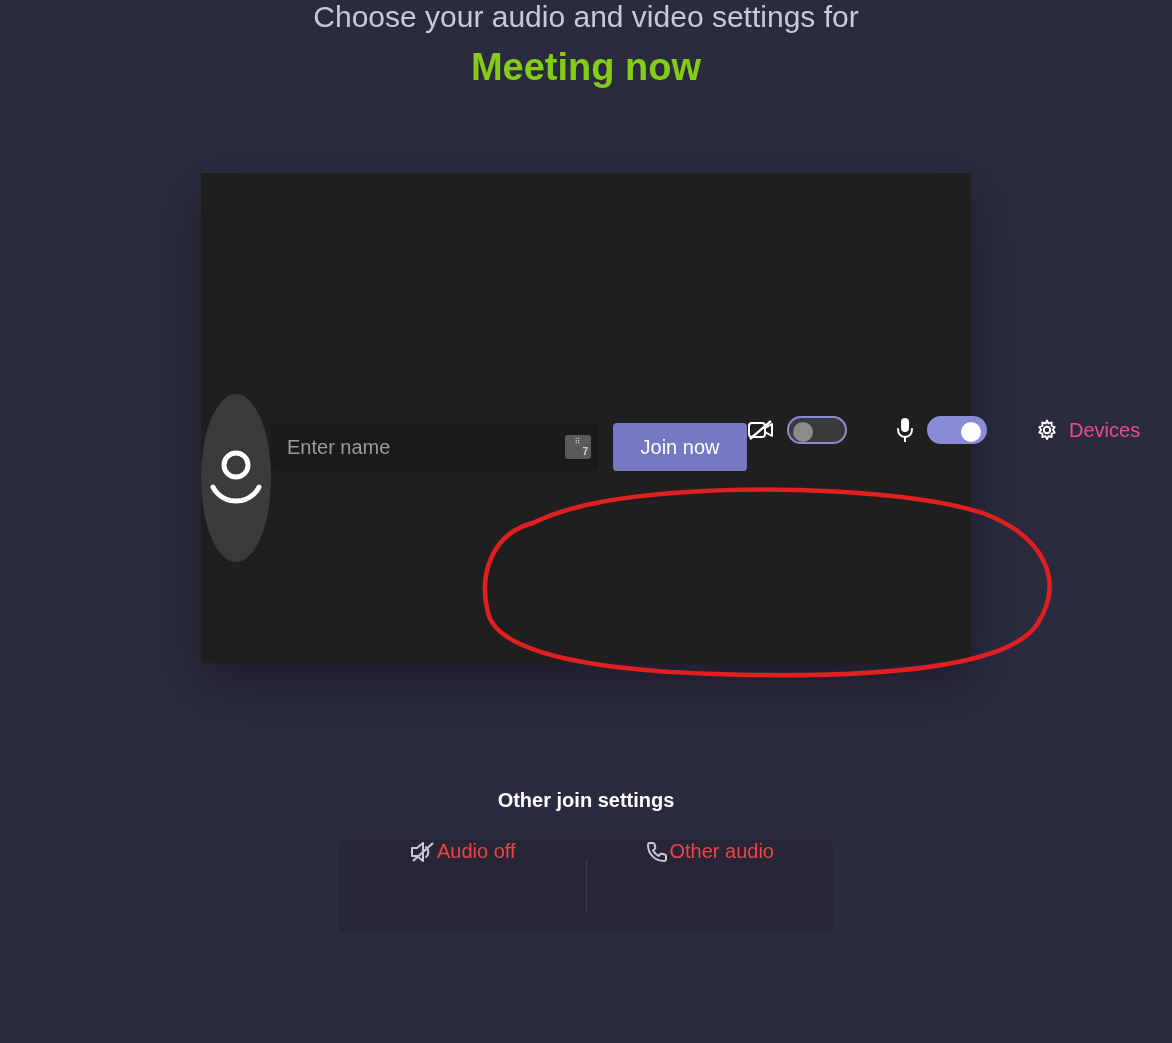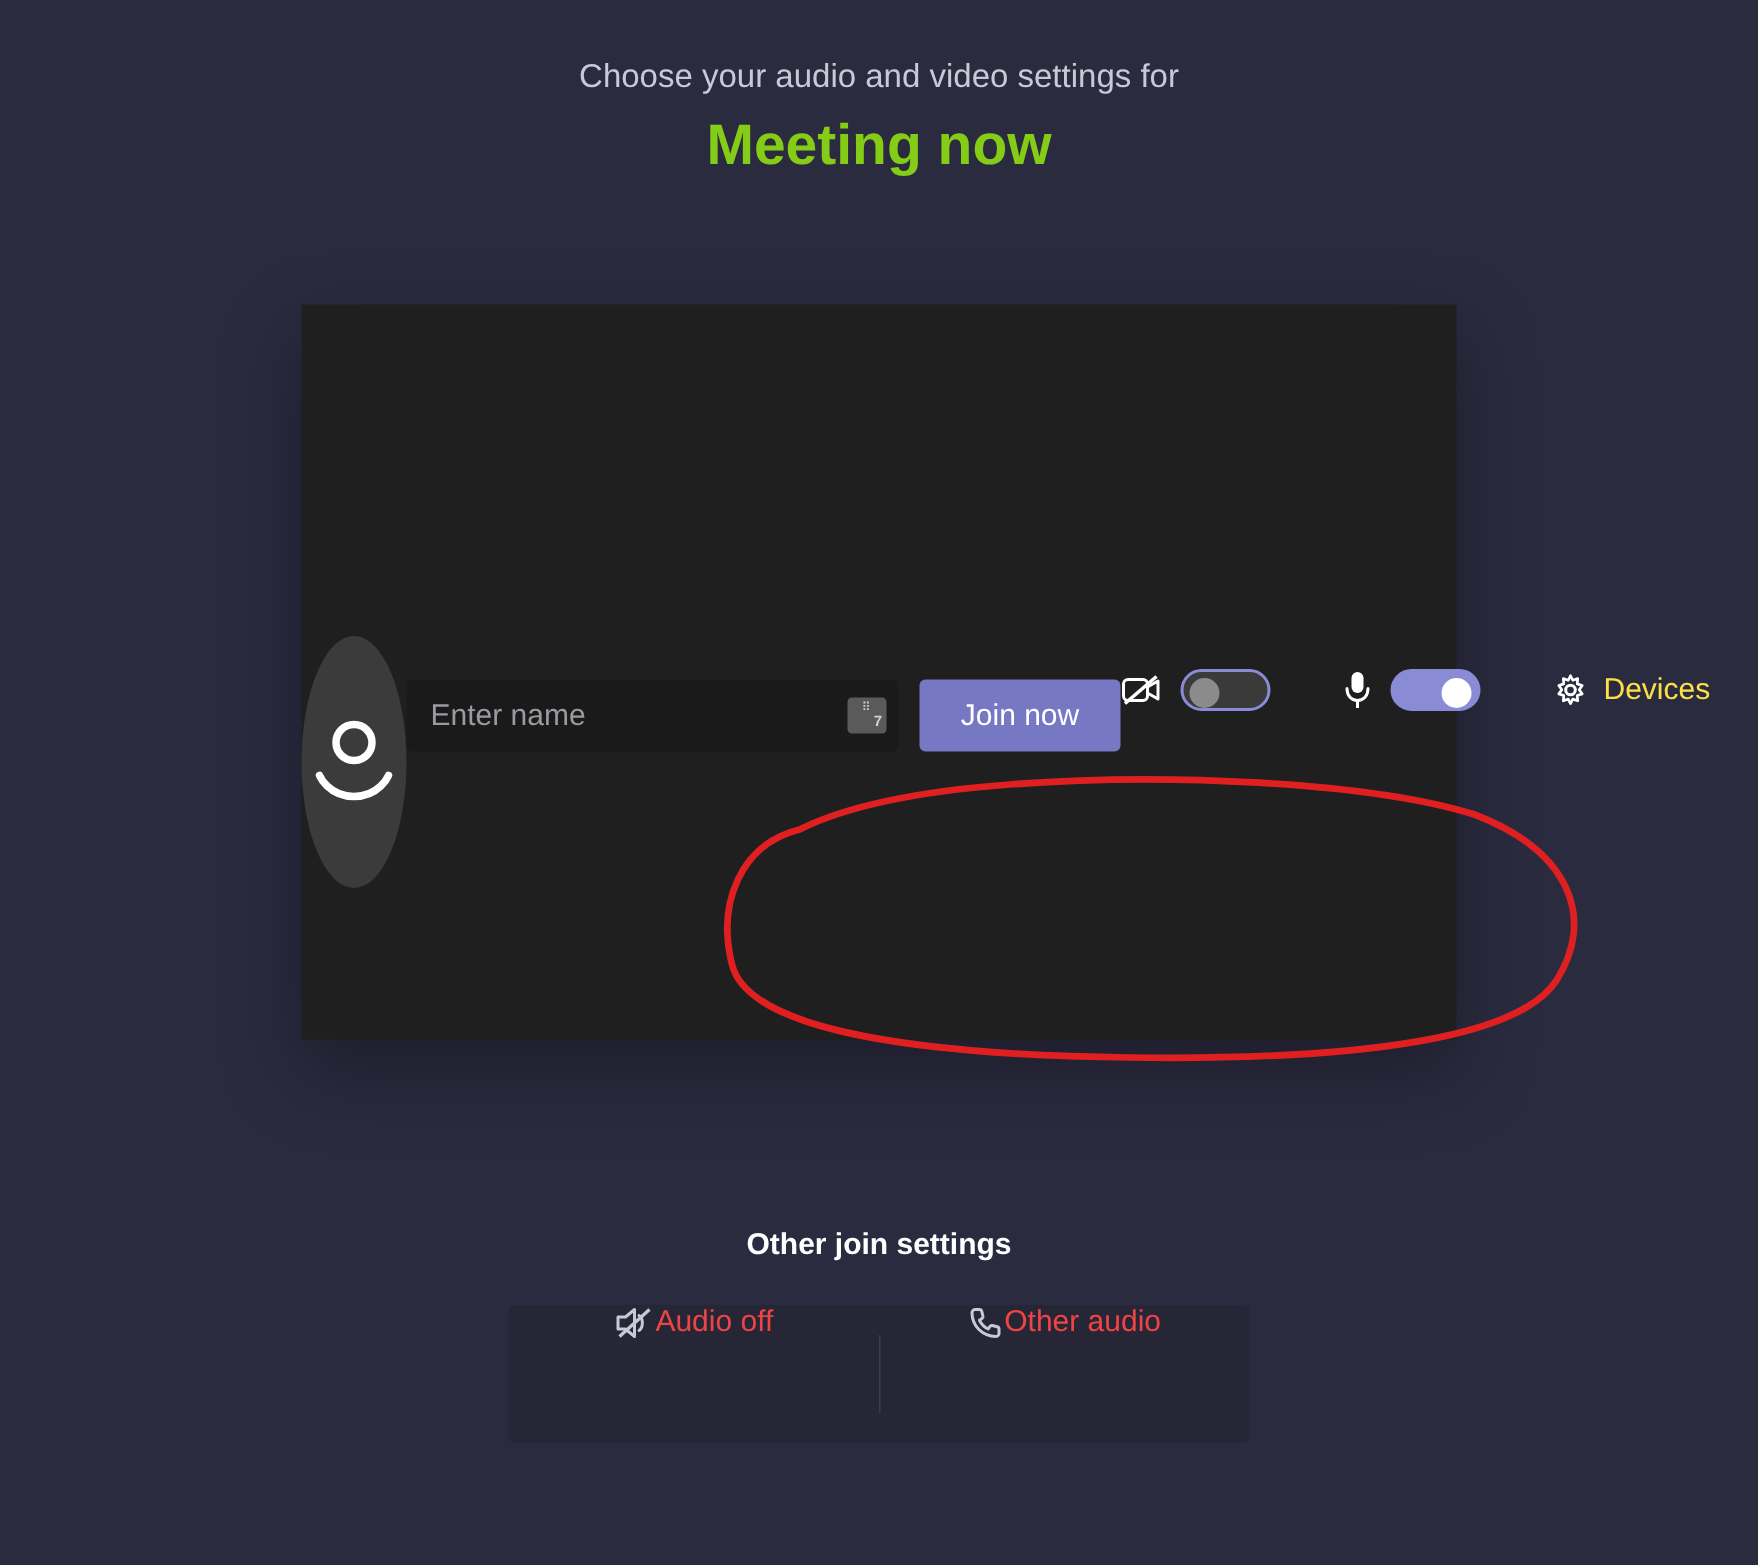--- a/index.html
+++ b/index.html
@@ -11,22 +11,21 @@
     color: #fff;
     overflow: hidden;
   }
   .page {
     width: 100%;
     display: flex;
     flex-direction: column;
     align-items: center;
   }
   .subtitle {
-    margin-top: 38px;
-    font-size: 22px;
+    font-size: 30px;
     font-weight: 400;
     color: #c9c9d6;
     text-align: center;
   }
   .title {
     margin-top: 12px;
     font-size: 38px;
     font-weight: 700;
     color: #84cc16;
     text-align: right;
@@ -150,21 +149,21 @@
     background: #ffffff;
   }
   .devices-group {
     display: flex;
     align-items: center;
     gap: 10px;
     cursor: pointer;
   }
   .devices-label {
     font-size: 20px;
-    color: #fde047;
+    color: #ec4899;
   }
   
   .annotation {
     position: absolute;
     left: 272px;
     top: 310px;
     width: 600px;
     height: 200px;
     pointer-events: none;
   }

